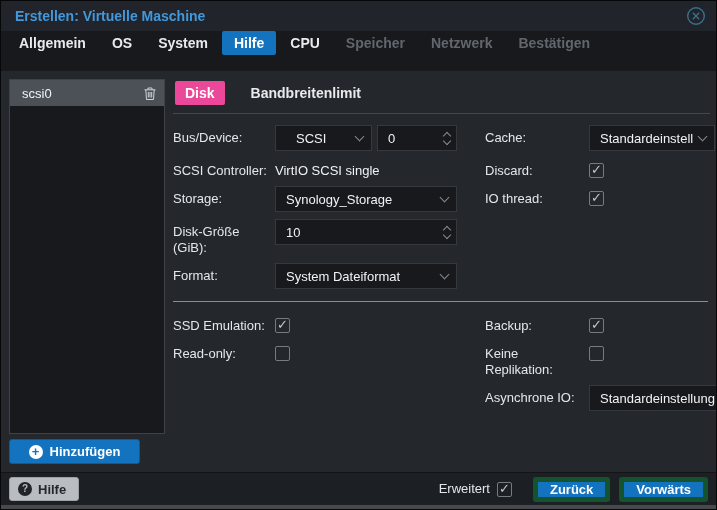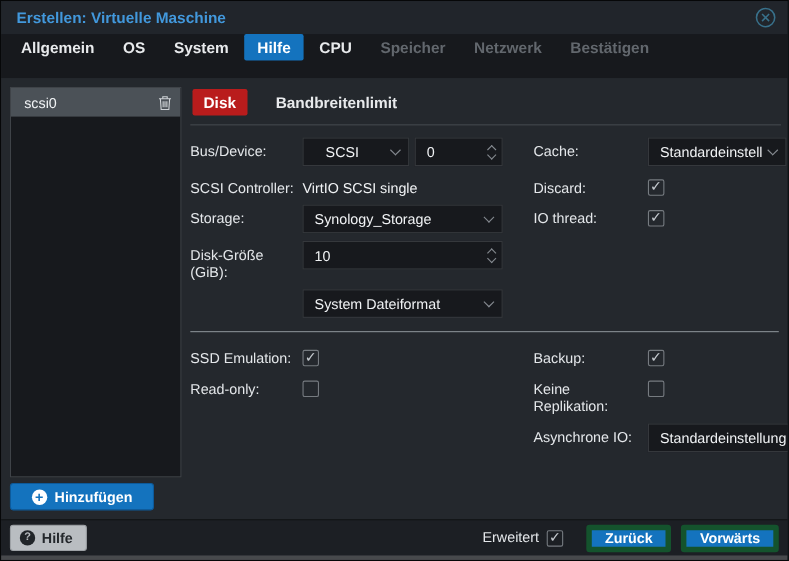--- a/index.html
+++ b/index.html
@@ -35,21 +35,21 @@
              color:#fff; font-size:13px; font-weight:bold; display:flex; align-items:center;
              justify-content:center; gap:7px; cursor:pointer; width:131px; }
   .plus-circle { width:14px; height:14px; background:#fff; border-radius:50%; color:#1473be;
                  font-size:13px; line-height:14px; font-weight:bold; text-align:center; }
 
   .main { flex:1 1 auto; display:flex; flex-direction:column; min-width:0; }
 
   .subtabbar { display:flex; gap:16px; align-items:center; padding:2px 0 8px 2px;
                border-bottom:1px solid #44484d; }
   .subtab { color:#e8eaec; font-size:14px; font-weight:bold; padding:4px 10px; border-radius:2px; cursor:pointer; }
-  .subtab.active { background:#b91c1c; color:#fff;text-align:center; }
+  .subtab.active { background:#ec4899; color:#fff;text-align:center; }
 
   .form-grid { display:grid; grid-template-columns:102px 182px 28px 104px 1fr;
                row-gap:7px; margin-top:11px; align-items:start; }
   .form-label { color:#e4e7ea; font-size:13px; line-height:16px; padding-top:5px; }
   .c1 { grid-column:1; } .c2 { grid-column:2; } .c4 { grid-column:4; } .c5 { grid-column:5; }
 
   .field { background:#17191d; border:1px solid #35383c; height:26px; color:#f0f2f4;
            font-size:13px; display:flex; align-items:center; padding:0 6px 0 10px; cursor:pointer; }
   .field .val { flex:1; white-space:nowrap; overflow:hidden; }
   .chev { width:7px; height:7px; border-right:1.5px solid #858a90; border-bottom:1.5px solid #858a90;
@@ -179,20 +179,21 @@
 
         <span class="form-label c1">Disk-Größe (GiB):</span>
         <div class="field c2">
           <span class="val">10</span>
           <span class="spinners">
               <span class="spin up"></span>
               <span class="spin down"></span>
             </span>
         </div>
 
+        <span class="form-label c1">Format:</span>
         <div class="field c2">
           <span class="val">System Dateiformat</span>
           <span class="chev"></span>
         </div>
       </div>
 
       <hr class="section-divider">
 
       <div class="form-grid" style="margin-top:0">
 

